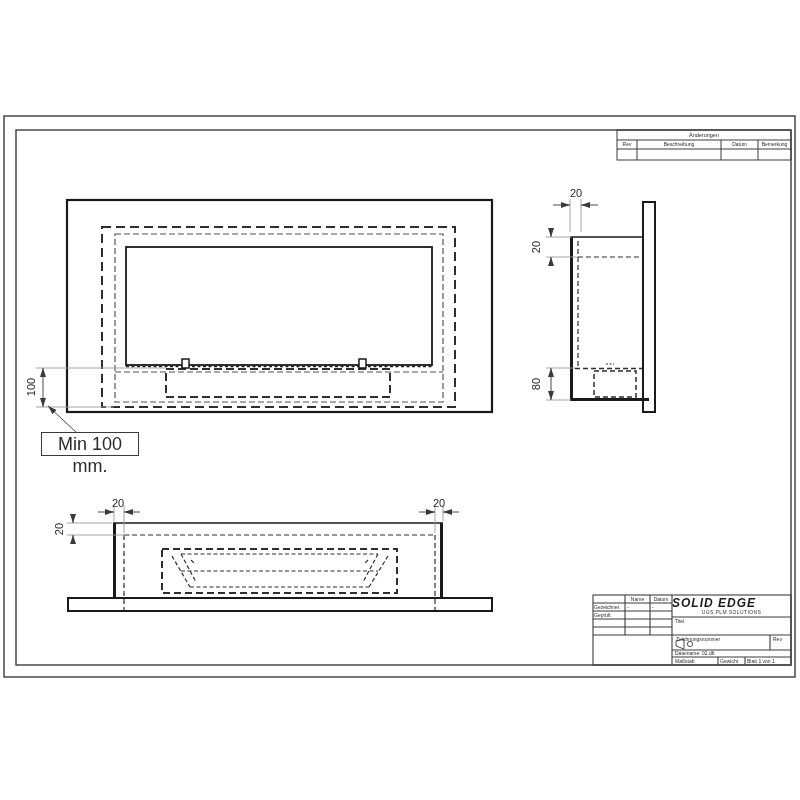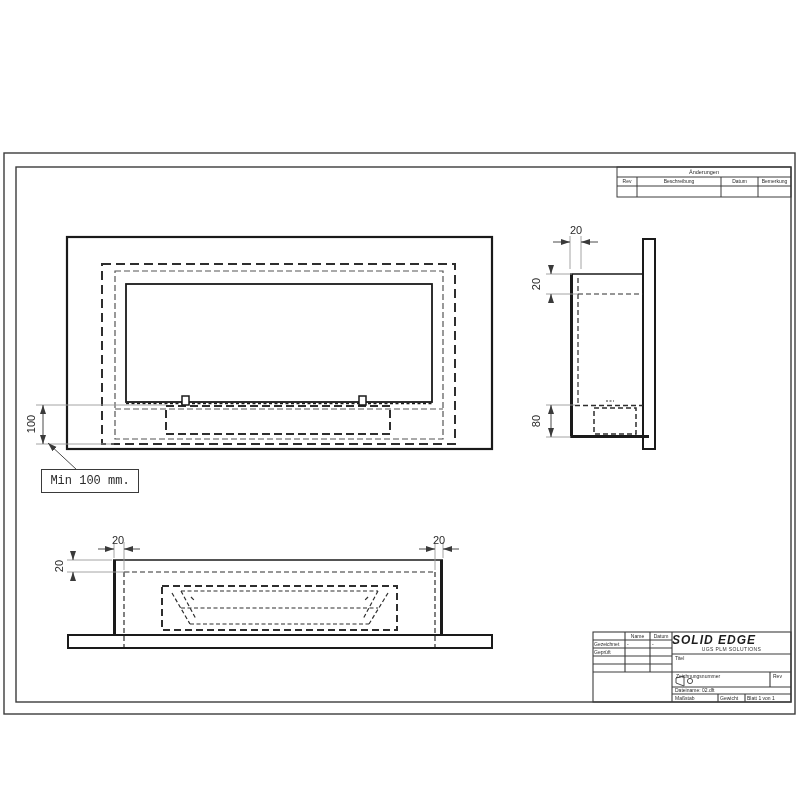--- a/index.html
+++ b/index.html
@@ -1,25 +1,25 @@
 <!DOCTYPE html>
 <html><head>
 <meta charset="utf-8">
 <style>
   html,body{margin:0;padding:0;background:#ffffff;}
   #canvas{position:relative;width:800px;height:720px;background:#ffffff;overflow:hidden;
-          font-family:"Liberation Sans", sans-serif;color:#222;margin-top:37px;}
+          font-family:"Liberation Sans", sans-serif;color:#222;}
   svg{position:absolute;left:0;top:0;}
   .txt{position:absolute;color:#2a2a2a;white-space:nowrap;}
   .dimh{width:40px;height:12px;line-height:12px;text-align:center;font-size:11px;}
   .dimv{width:40px;height:12px;line-height:12px;text-align:center;font-size:11px;
         transform:rotate(-90deg);}
   .note-box{position:absolute;left:41px;top:432px;width:96px;height:22px;
             border:1.3px solid #3a3a3a;background:#fff;
-            font-size:12px;line-height:22px;text-align:center;color:#2a2a2a;font-family:Liberation Mono, monospace;}
+            font-size:18px;line-height:22px;text-align:center;color:#2a2a2a;}
   .t5{font-size:5px;line-height:7px;}
   .t55{font-size:5.5px;line-height:8px;}
   .cell-c{text-align:center;}
   .logo-main{font-size:12px;line-height:12px;font-style:italic;font-weight:bold;
              letter-spacing:1px;text-align:left;color:#1d1d1d;}
   .logo-sub{font-size:5px;line-height:6px;letter-spacing:0.4px;text-align:center;color:#333;}
 </style>
 </head>
 <body>
 

